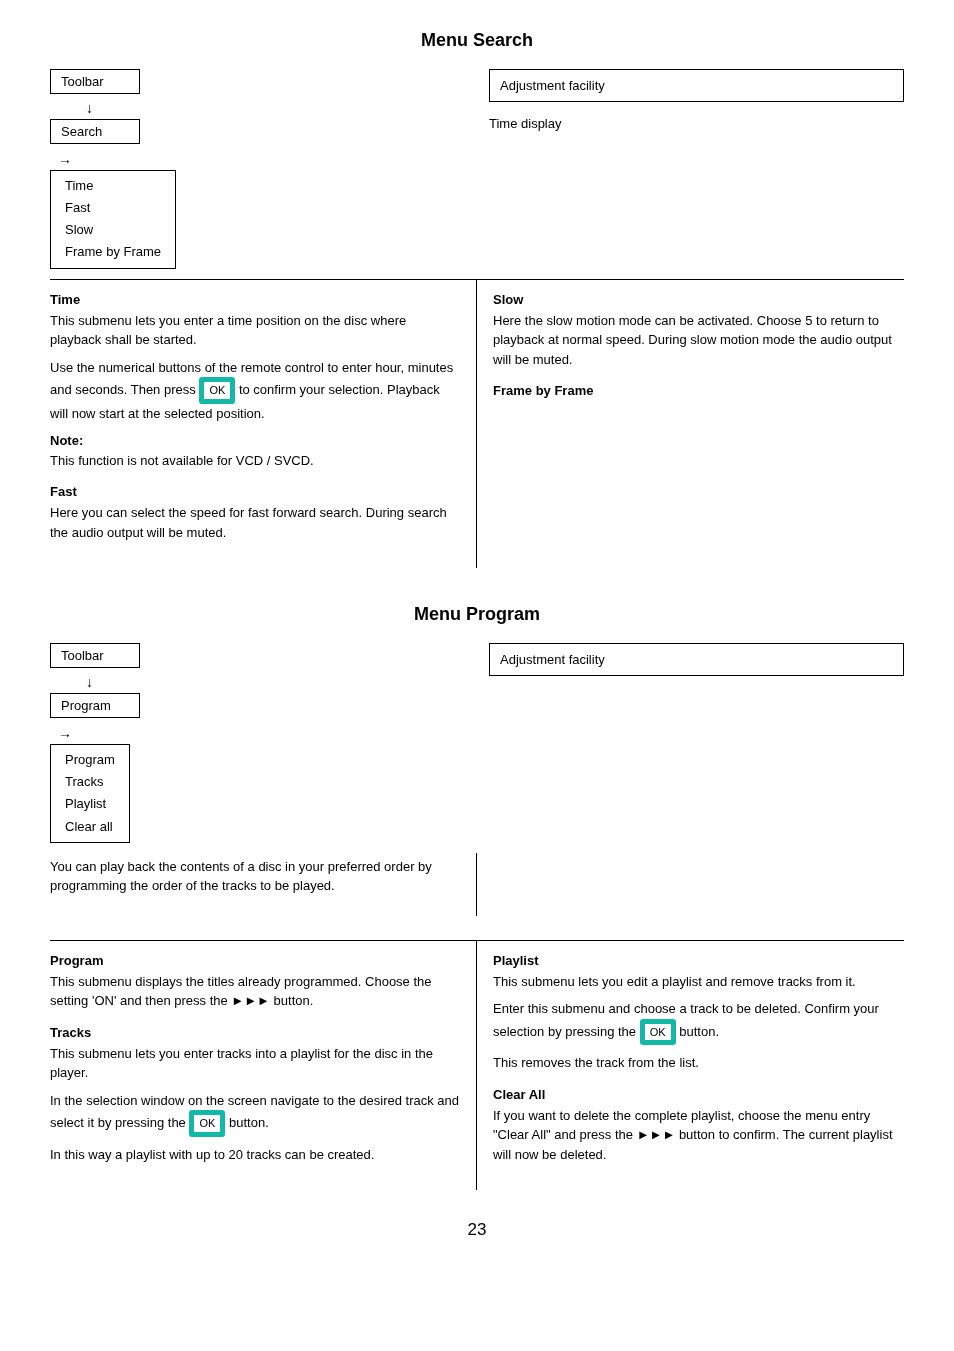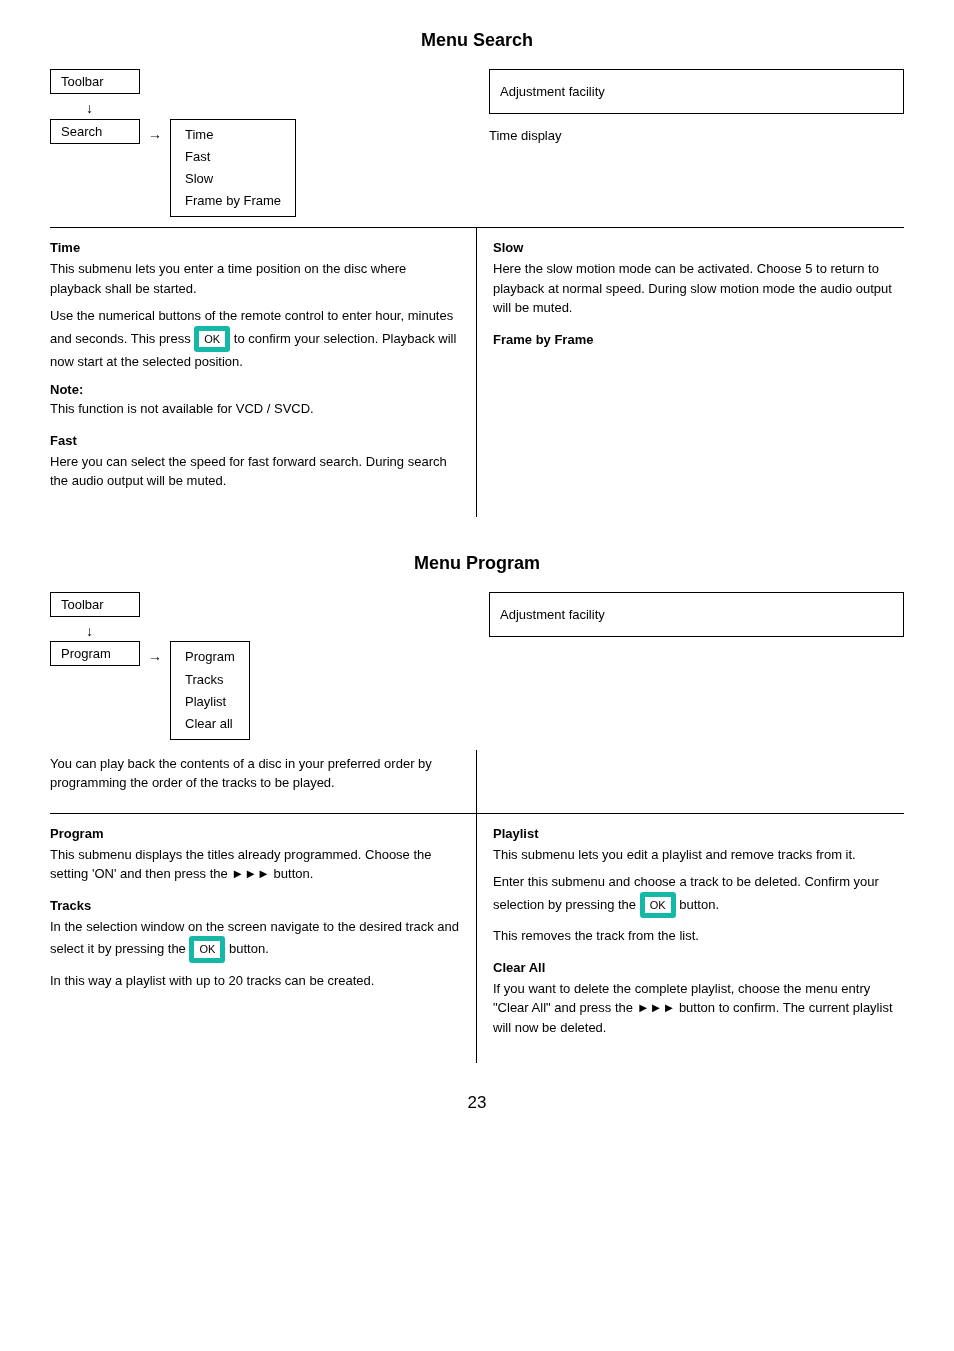--- a/index.html
+++ b/index.html
@@ -44,21 +44,21 @@
       width: 50%;
       padding: 12px 16px 12px 0;
       border-right: 1px solid #000;
     }
     .col-right {
       width: 50%;
       padding: 12px 0 12px 16px;
     }
     .adjustment-box {
       border: 1px solid #000;
-      padding: 14px 10px;
+      padding: 8px 10px;
       font-size: 13px;
       margin-bottom: 14px;
       display: block;
     }
     .diagram-area {
       display: flex;
       align-items: flex-start;
       margin-bottom: 10px;
       gap: 4px;
     }
@@ -82,20 +82,21 @@
       display: block;
       text-align: left;
       padding-left: 36px;
       font-size: 14px;
       line-height: 1.2;
       margin-bottom: 2px;
     }
     .search-row {
       display: flex;
       align-items: flex-start;
+      flex-direction: column;
     }
     .search-box {
       border: 1px solid #000;
       padding: 4px 10px;
       font-size: 13px;
       display: inline-block;
       min-width: 90px;
     }
     .arrow-right {
       font-size: 14px;
@@ -153,21 +154,21 @@
     </div>
   </div>
 
   <div class="two-col">
     <div class="col-left">
 
       <div class="section-block">
         <div class="section-title">Time</div>
         <p>This submenu lets you enter a time position on the disc where playback shall be started.</p>
         <p>
-          <span>Use the numerical buttons of the remote control to enter hour, minutes and seconds. This press</span>
+          <span>Use the numerical buttons of the remote control to enter hour, minutes and seconds. Then press</span>
           <span class="ok-btn">OK</span>
           <span>to confirm your selection. Playback will now start at the selected position.</span>
         </p>
         <p>
           <span class="note-bold">Note:</span><br>
           <span>This function is not available for VCD / SVCD.</span>
         </p>
       </div>
 
       <div class="section-block">
@@ -205,21 +206,21 @@
           <div>Playlist</div>
           <div>Clear all</div>
         </div>
       </div>
     </div>
     <div class="diagram-right">
       <span class="adjustment-box">Adjustment facility</span>
     </div>
   </div>
 
-  <div class="two-col" style="border-top:none;">
+  <div class="two-col" style="border-top:none;flex-direction:column;">
     <div class="col-left" style="padding-top:4px;">
       <p>You can play back the contents of a disc in your preferred order by programming the order of the tracks to be played.</p>
     </div>
     <div class="col-right"></div>
   </div>
 
   <div class="two-col" style="border-top:1px solid #000;">
     <div class="col-left">
 
       <div class="section-block">
@@ -228,20 +229,21 @@
           <span>This submenu displays the titles already programmed. Choose the setting</span>
           <span style="font-weight:normal;">'ON'</span>
           <span>and then press the</span>
           <span> ►►► </span>
           <span>button.</span>
         </p>
       </div>
 
       <div class="section-block">
         <div class="section-title">Tracks</div>
+        <p>This submenu lets you enter tracks into a playlist for the disc in the player.</p>
         <p>
           <span>In the selection window on the screen navigate to the desired track and select it by pressing the</span>
           <span class="ok-btn">OK</span>
           <span>button.</span>
         </p>
         <p>In this way a playlist with up to 20 tracks can be created.</p>
       </div>
 
     </div>
     <div class="col-right">

